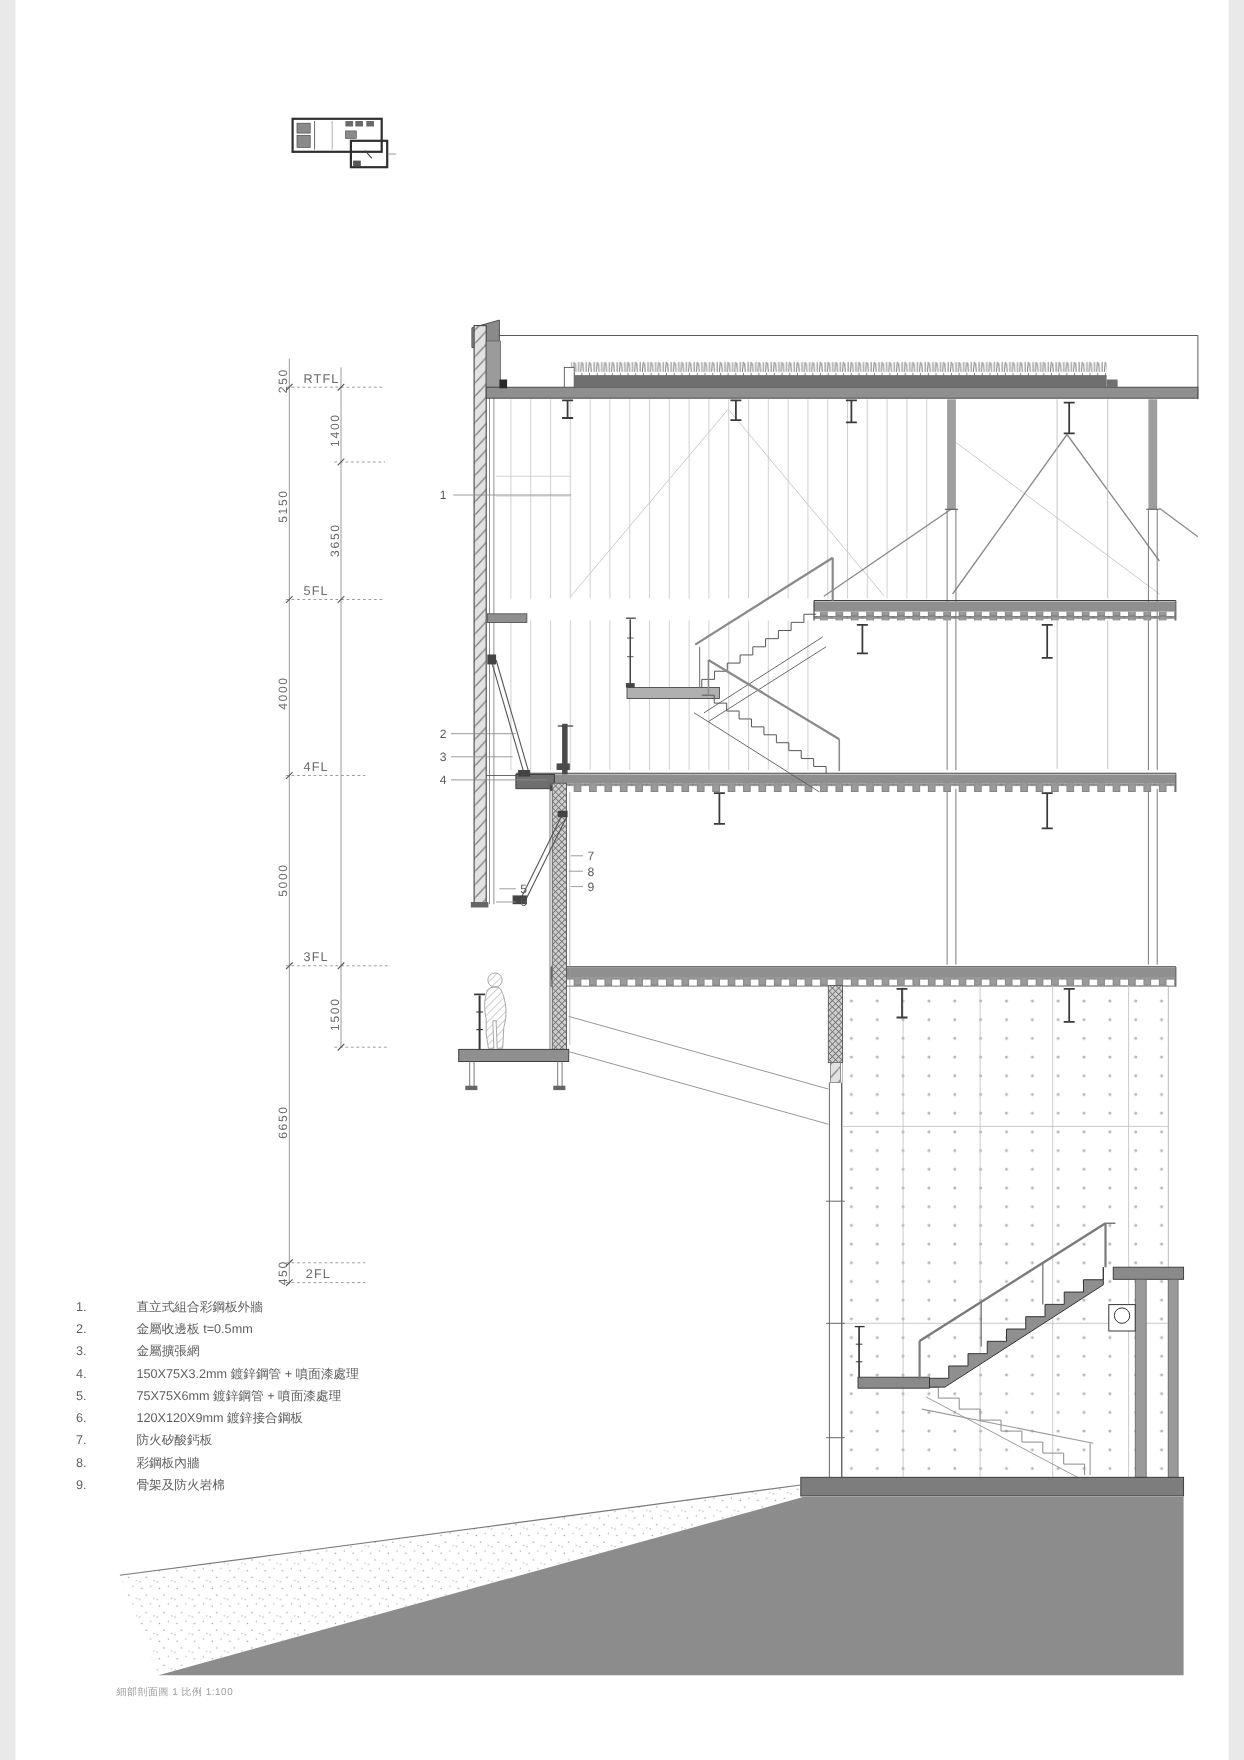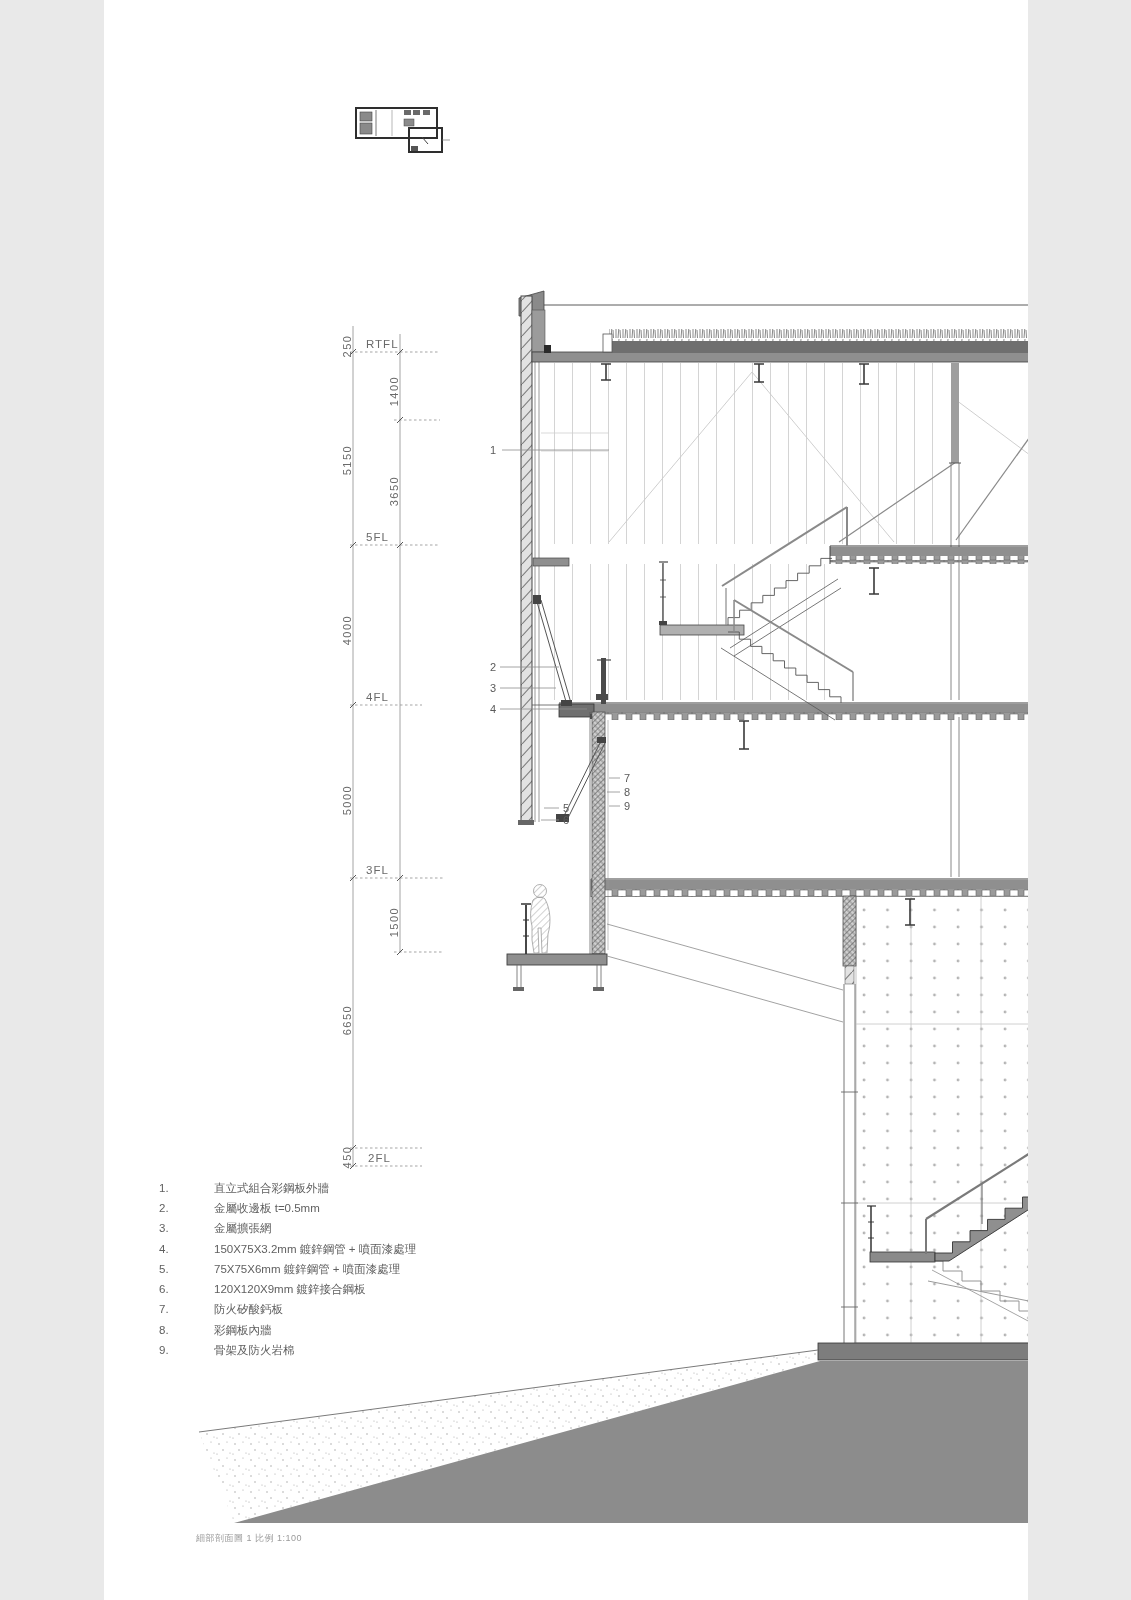--- a/index.html
+++ b/index.html
@@ -1,16 +1,16 @@
 <!DOCTYPE html>
 <html><head>
 <meta charset="utf-8">
 <style>
   html,body{margin:0;padding:0;background:#e9e9e9;}
-  #page{position:relative;width:924px;height:1600px;background:#ffffff;margin:0 auto;
+  #page{position:relative;width:1103px;height:1600px;background:#ffffff;margin:0 auto;
         font-family:"Liberation Sans", sans-serif; overflow:hidden;}
   svg{position:absolute;left:0;top:0;}
   text{fill:#5a5a5a;}
   .lvl{font-size:11.5px;letter-spacing:1px;fill:#6a6a6a;}
   .dim{font-size:11px;letter-spacing:1.5px;fill:#6a6a6a;}
   .co{font-size:11px;fill:#5a5a5a;}
   .leg{font-size:11.5px;fill:#5f5f5f;}
   .cap{font-size:9px;fill:#9a9a9a;letter-spacing:.5px;}
 </style>
 </head>

